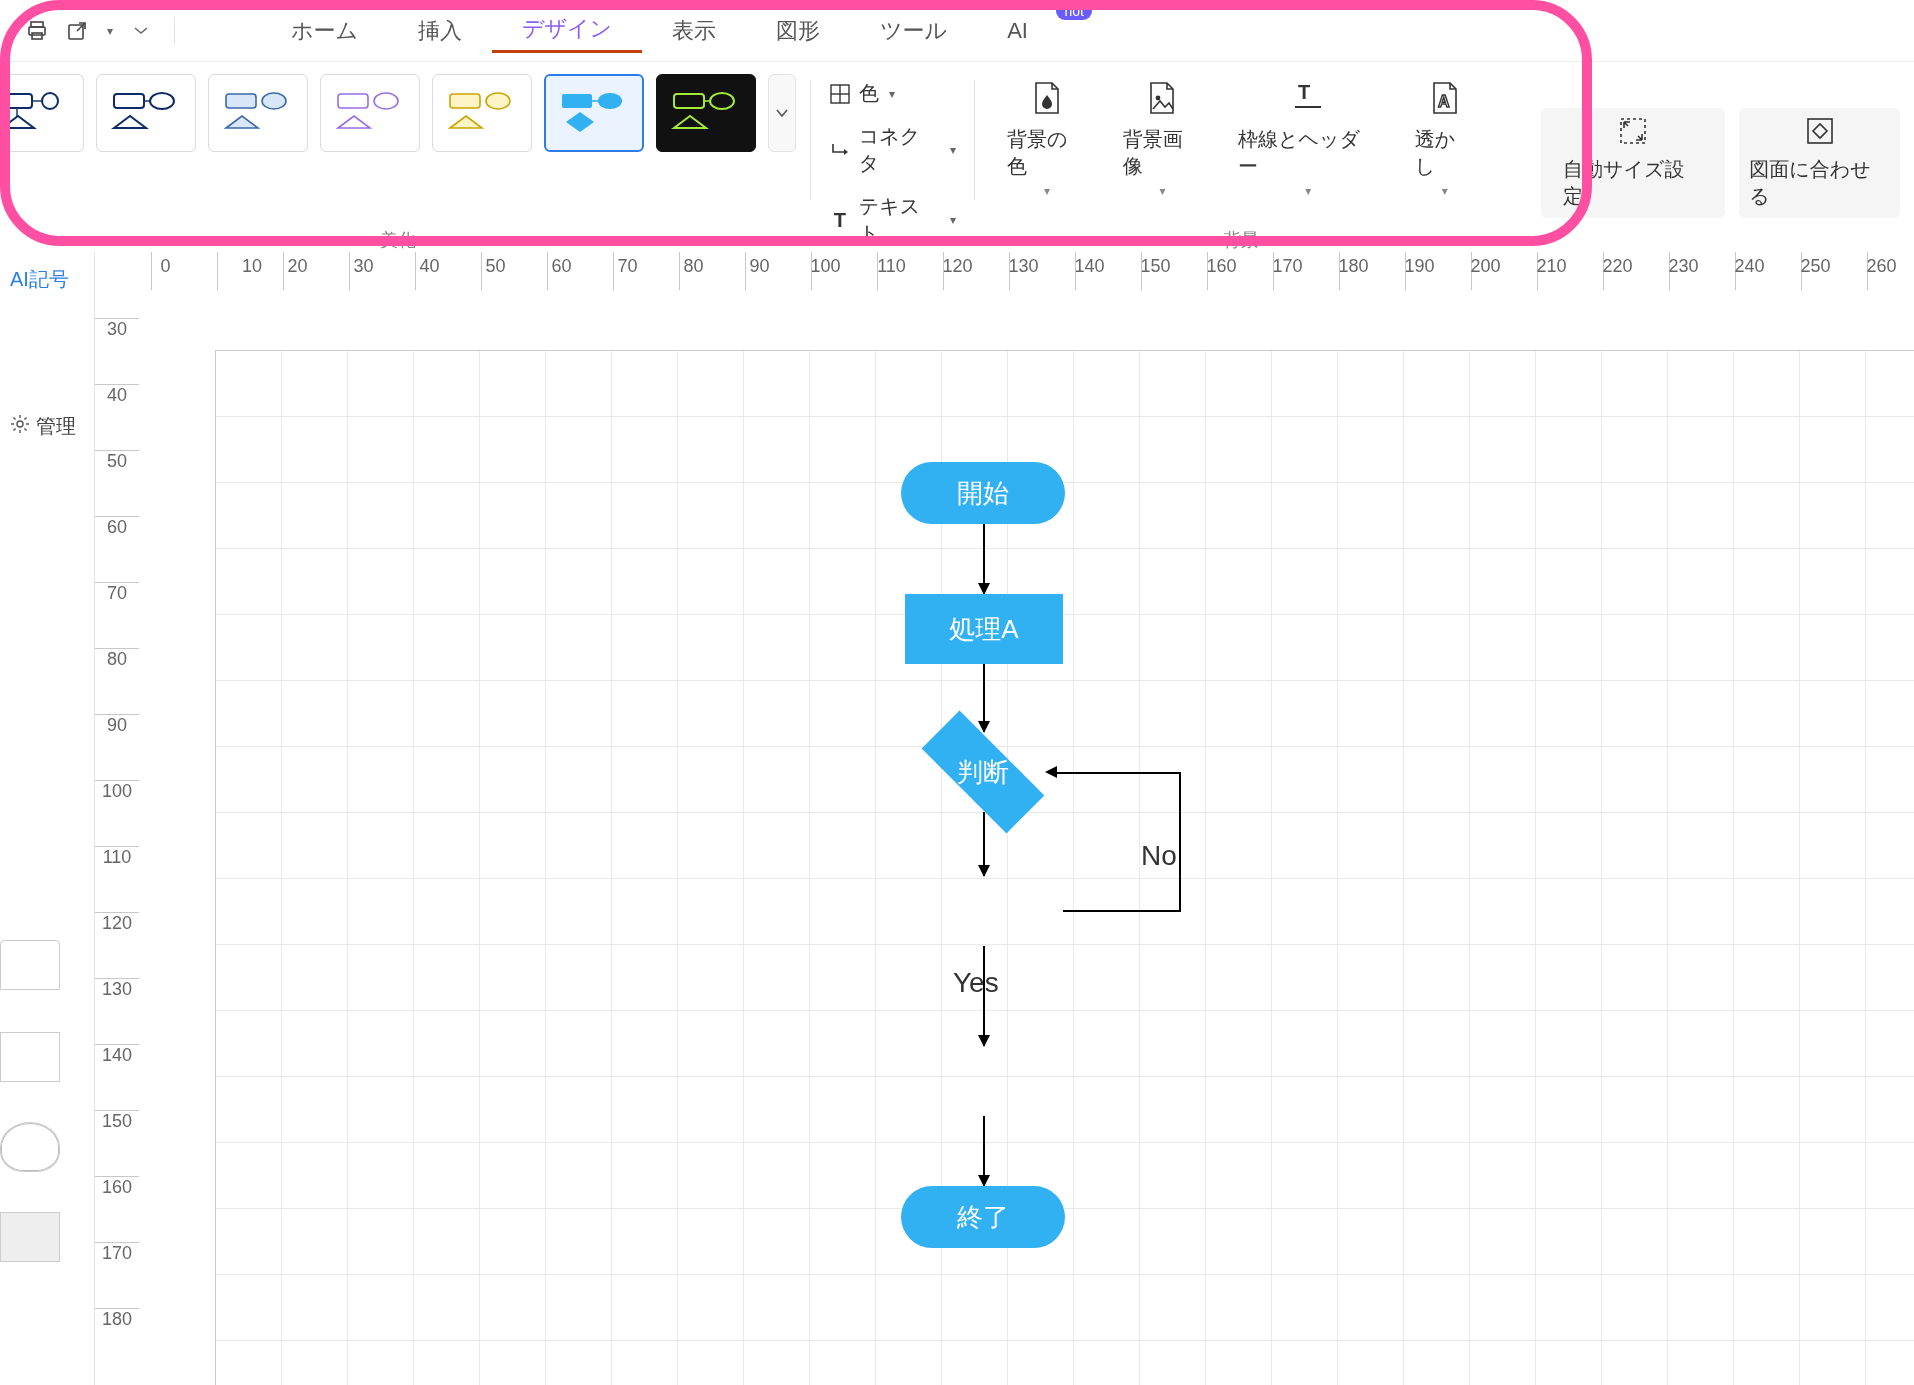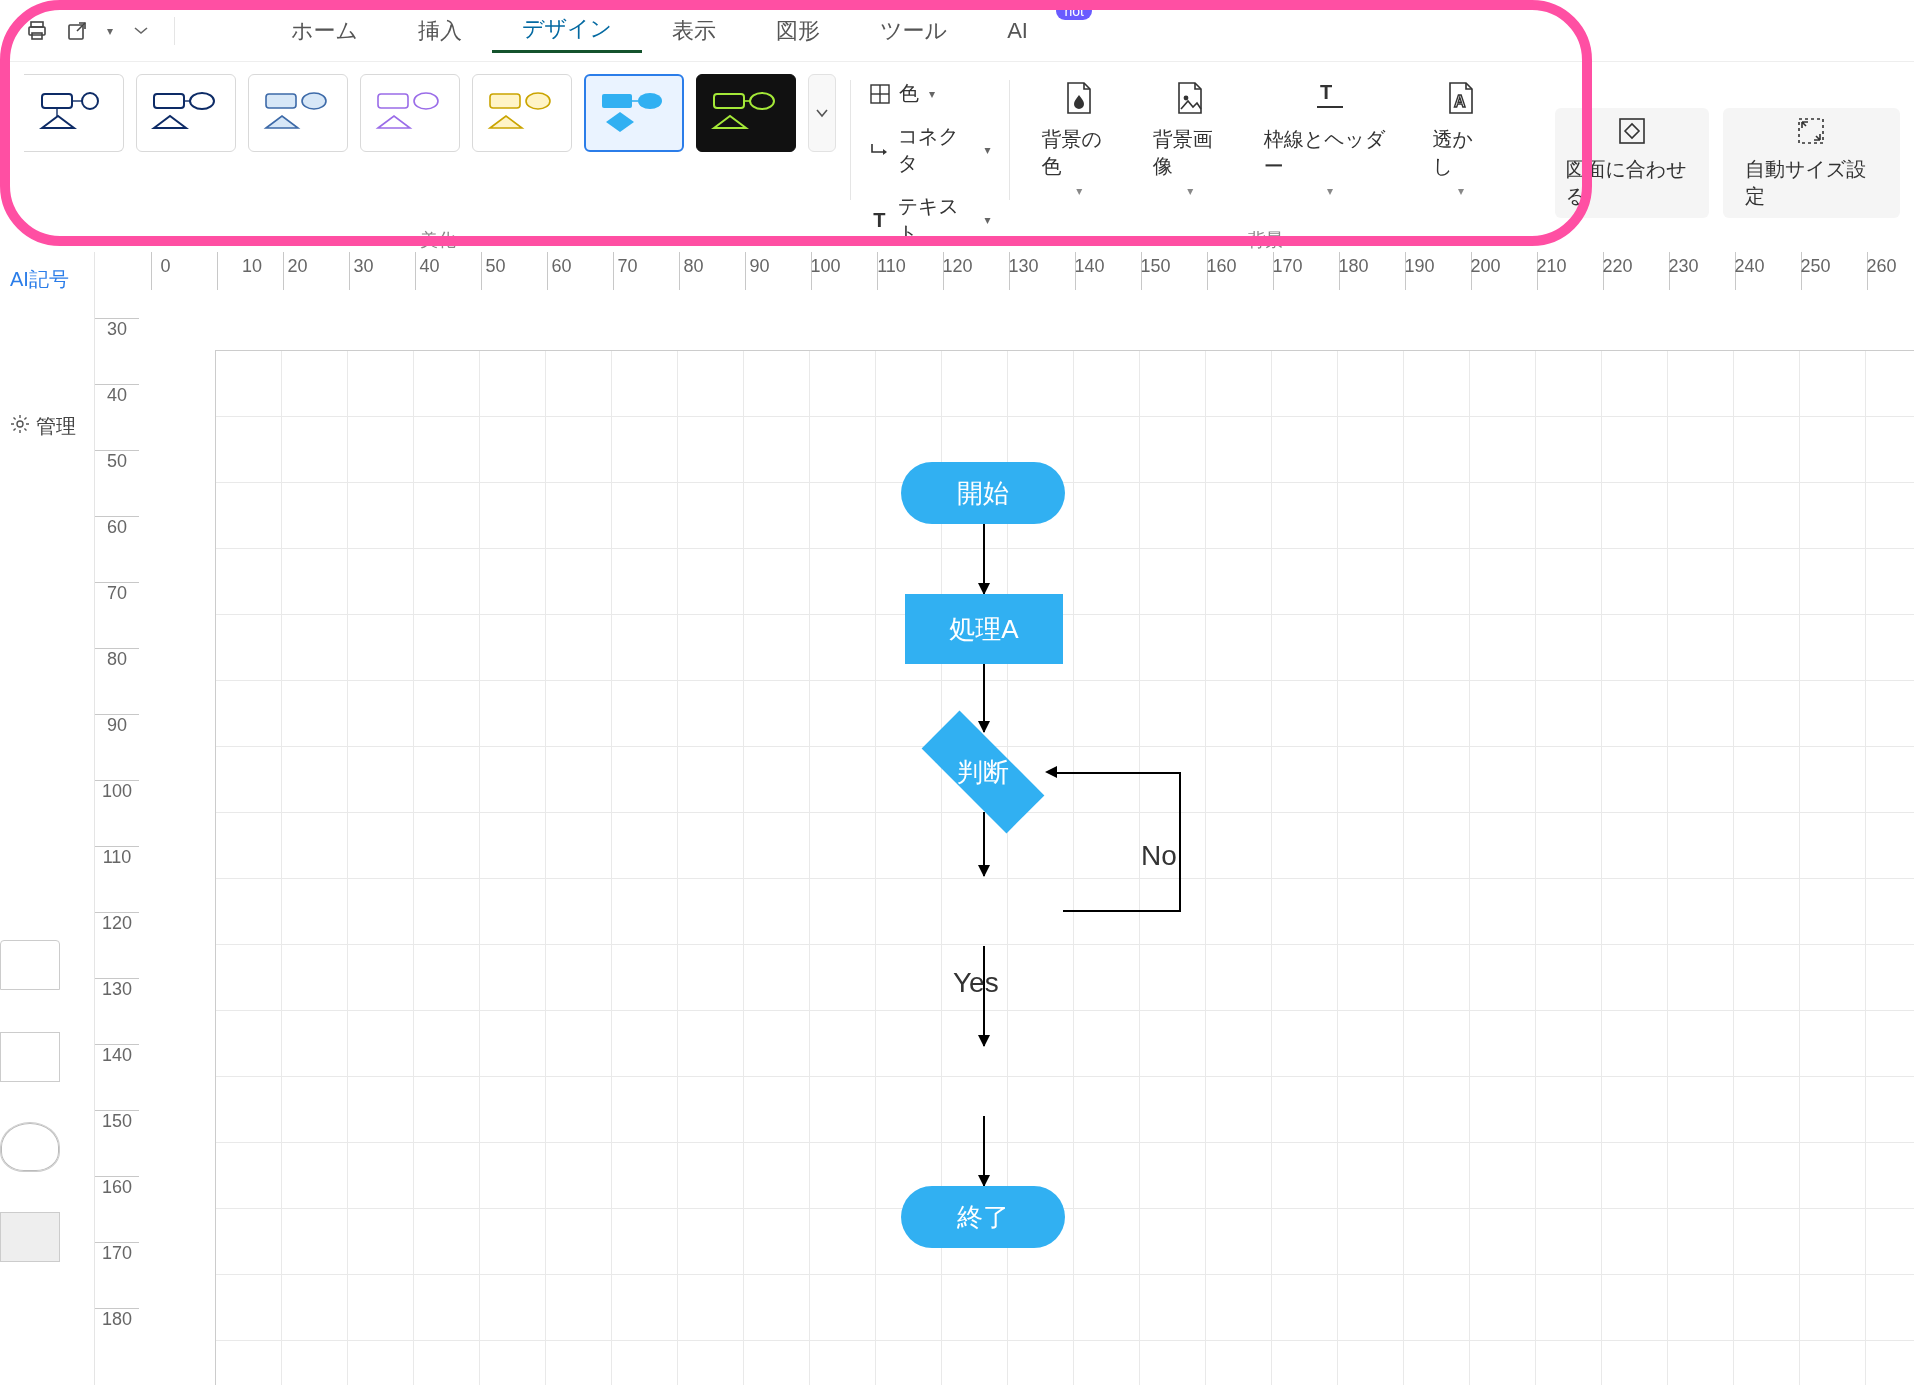--- a/index.html
+++ b/index.html
@@ -37,22 +37,22 @@
 
   .menu-tabs { display: flex; align-items: center; gap: 0px; margin-left: 70px; }
   .menu-tab {
     padding: 6px 30px;
     font-size: 22px;
     color: #555;
     cursor: pointer;
     position: relative;
   }
   .menu-tab.active {
-    color: #0369a1;
-    border-bottom: 3px solid #14532d;
+    color: #8b5cf6;
+    border-bottom: 3px solid #c2410c;
   }
   .hot-badge {
     position: absolute;
     top: -10px; right: -18px;
     background: #6a5bff;
     color: #fff;
     font-size: 14px;
     padding: 1px 8px;
     border-radius: 12px;
   }
@@ -301,21 +301,21 @@
     <div class="menu-tab">ツール</div>
     <div class="menu-tab" style="padding-right:46px;">
       <span>AI</span>
       <span class="hot-badge">hot</span>
     </div>
   </div>
 </div>
 
 <div class="ribbon">
 
-  <div class="ribbon-group" style="padding-left:0;margin-left:40px;">
+  <div class="ribbon-group" style="padding-left:0;">
     <div class="theme-row">
 
       <div class="theme-thumb" style="margin-left:-16px;border-left:none;border-radius:0 6px 6px 0;">
         <svg width="72" height="50">
           <rect x="4" y="6" width="30" height="14" rx="3" fill="none" stroke="#0d2b66" stroke-width="2"></rect>
           <circle cx="52" cy="13" r="8" fill="none" stroke="#0d2b66" stroke-width="2"></circle>
           <path d="M4 40 L20 28 L36 40 Z" fill="none" stroke="#0d2b66" stroke-width="2"></path>
           <line x1="34" y1="13" x2="44" y2="13" stroke="#0d2b66" stroke-width="1.4"></line>
           <line x1="19" y1="20" x2="19" y2="28" stroke="#0d2b66" stroke-width="1.4"></line>
         </svg>
@@ -451,38 +451,38 @@
           <text x="8" y="26" font-size="16" font-weight="700" fill="none" stroke="#333" stroke-width="1.4">A</text>
         </svg>
       </span>
       <span>透かし</span>
       <span class="bcaret">▾</span>
     </div>
     <div class="ribbon-group-label" style="left:50%;transform:translateX(-50%);">背景</div>
   </div>
 
   <div class="ribbon-group" style="flex-direction:row; gap:14px; margin-left:20px;">
-    <div class="big-btn shaded" style="padding:14px 10px;">
-      <span class="bico">
-        <svg width="30" height="30" viewBox="0 0 30 30" fill="none" stroke="#333" stroke-width="1.6">
-          <rect x="3" y="3" width="24" height="24"></rect>
-          <path d="M8 15 L15 8 L22 15 L15 22 Z"></path>
-        </svg>
-      </span>
-      <span>図面に合わせる</span>
-    </div>
     <div class="big-btn shaded">
       <span class="bico">
         <svg width="30" height="30" viewBox="0 0 30 30" fill="none" stroke="#333" stroke-width="1.6">
           <rect x="3" y="3" width="24" height="24" stroke-dasharray="3 3"></rect>
           <path d="M10 10 L6 6 M6 6 H12 M6 6 V12"></path>
           <path d="M20 20 L24 24 M24 24 H18 M24 24 V18"></path>
         </svg>
       </span>
       <span>自動サイズ設定</span>
+    </div>
+    <div class="big-btn shaded" style="padding:14px 10px;">
+      <span class="bico">
+        <svg width="30" height="30" viewBox="0 0 30 30" fill="none" stroke="#333" stroke-width="1.6">
+          <rect x="3" y="3" width="24" height="24"></rect>
+          <path d="M8 15 L15 8 L22 15 L15 22 Z"></path>
+        </svg>
+      </span>
+      <span>図面に合わせる</span>
     </div>
   </div>
 </div>
 
 <div class="highlight-frame"></div>
 
 <div class="workspace">
 
   <div class="left-rail">
     <div class="rail-link">AI記号</div>

